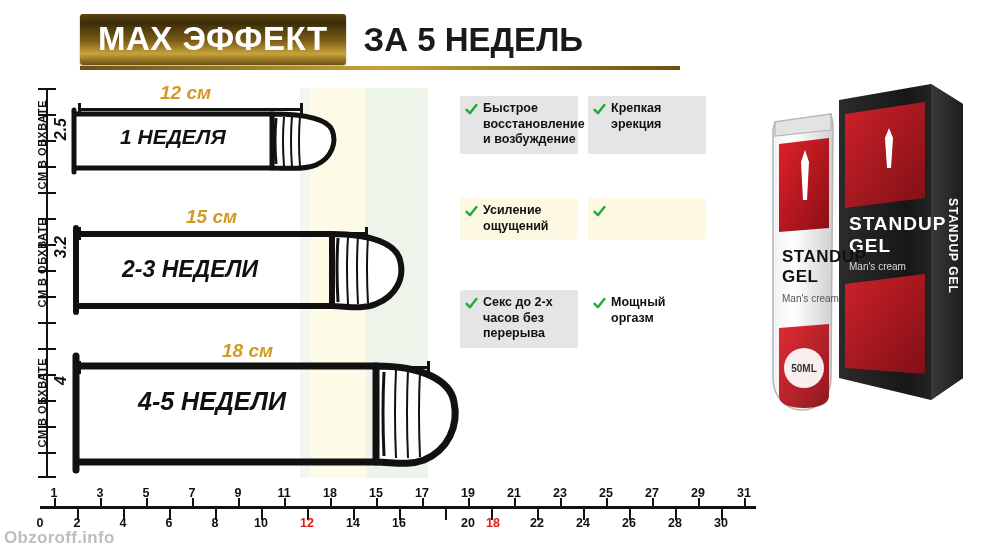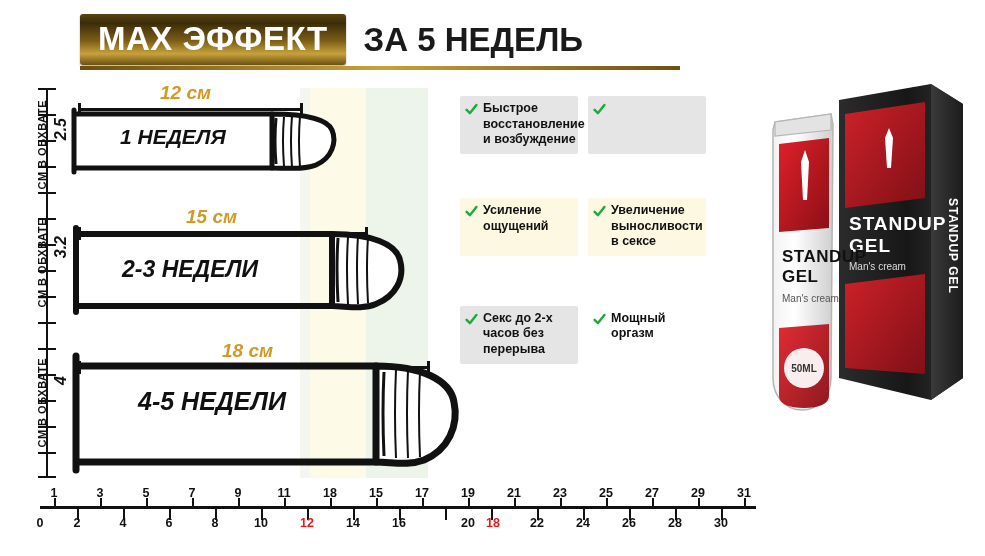--- a/index.html
+++ b/index.html
@@ -226,39 +226,39 @@
             </svg>
         </span>
         <span class="b-text">Быстрое восстановление и возбуждение</span>
       </div>
       <div class="b-item green">
         <span class="check">
           <svg viewBox="0 0 16 16" width="13" height="13">
               <path d="M2 8.5 L6 12.5 L14 2.5" stroke="#1faa3c" stroke-width="3" fill="none" stroke-linecap="round" stroke-linejoin="round"></path>
             </svg>
         </span>
+        <span class="b-text">Крепкая эрекция</span>
       </div>
     </div>
 
     <div class="b-row" style="margin-top:44px;">
       <div class="b-item cream">
         <span class="check">
           <svg viewBox="0 0 16 16" width="13" height="13">
               <path d="M2 8.5 L6 12.5 L14 2.5" stroke="#1faa3c" stroke-width="3" fill="none" stroke-linecap="round" stroke-linejoin="round"></path>
             </svg>
         </span>
         <span class="b-text">Усиление ощущений</span>
       </div>
       <div class="b-item cream">
         <span class="check">
           <svg viewBox="0 0 16 16" width="13" height="13">
               <path d="M2 8.5 L6 12.5 L14 2.5" stroke="#1faa3c" stroke-width="3" fill="none" stroke-linecap="round" stroke-linejoin="round"></path>
             </svg>
         </span>
-        <span class="b-text">Увеличение выносливости в сексе</span>
       </div>
     </div>
 
     <div class="b-row" style="margin-top:50px;">
       <div class="b-item green">
         <span class="check">
           <svg viewBox="0 0 16 16" width="13" height="13">
               <path d="M2 8.5 L6 12.5 L14 2.5" stroke="#1faa3c" stroke-width="3" fill="none" stroke-linecap="round" stroke-linejoin="round"></path>
             </svg>
         </span>
@@ -388,14 +388,15 @@
     <div class="botnum" style="left:359px;">16</div>
     <div class="botnum hl" style="left:405px;margin-left:48px;">18</div>
     <div class="botnum" style="left:428px;">20</div>
     <div class="botnum" style="left:497px;">22</div>
     <div class="botnum" style="left:543px;">24</div>
     <div class="botnum" style="left:589px;">26</div>
     <div class="botnum" style="left:635px;">28</div>
     <div class="botnum" style="left:681px;">30</div>
   </div>
 
+  <div class="watermark">Obzoroff.info</div>
 
 </div>
 
 </body></html>

